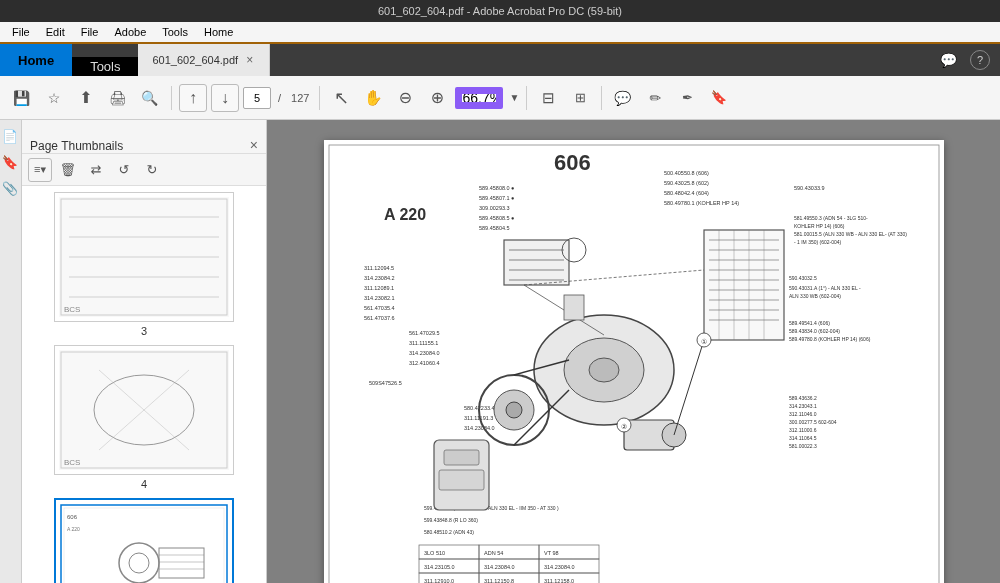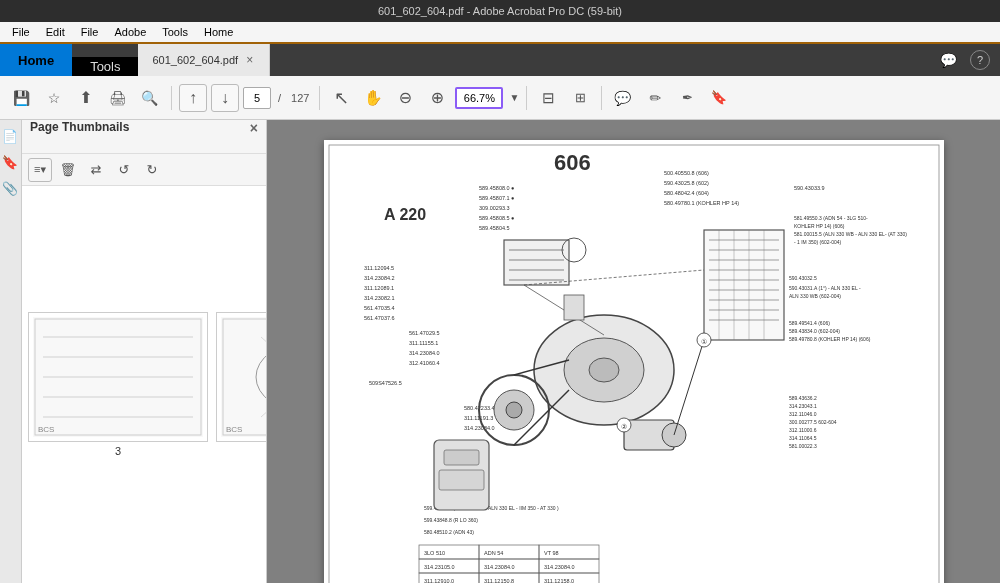--- a/index.html
+++ b/index.html
@@ -115,24 +115,24 @@
     .nav-input {
       width: 28px; height: 22px;
       border: 1px solid #aaa;
       border-radius: 2px;
       text-align: center;
       font-size: 11px;
     }
     .nav-of { font-size: 11px; color: #555; margin: 0 3px; }
     .zoom-input {
       width: 48px; height: 22px;
-      border: 2px solid #8b5cf6;
+      border: 7px solid #8b5cf6;
       border-radius: 2px;
-      text-align: center;
-      font-size: 11px;
+      text-align: right;
+      font-size: 14px;
     }
     .zoom-dd {
       font-size: 10px; color: #555; margin-left: 2px; cursor: pointer;
     }
 
     
     .main-area {
       display: flex;
       height: calc(583px - 22px - 22px - 32px - 44px);
     }
@@ -144,24 +144,24 @@
       border-right: 1px solid #ccc;
       display: flex;
       flex-direction: column;
       flex-shrink: 0;
     }
     .sidebar-header {
       height: 34px;
       background: #f5f5f5;
       border-bottom: 1px solid #ddd;
       display: flex;
-      align-items: flex-start;
+      align-items: flex-end;
       padding: 0 8px;
       font-size: 12px;
-      font-weight: bold;
+      font-weight: normal;
       color: #333;
     }
     .sidebar-close {
       margin-left: auto;
       cursor: pointer;
       font-size: 14px;
       color: #666;
     }
     .sidebar-toolbar {
       height: 32px;
@@ -170,21 +170,21 @@
       display: flex;
       align-items: center;
       padding: 0 6px;
       gap: 4px;
     }
     .sidebar-content {
       flex: 1;
       overflow-y: auto;
       padding: 6px;
       display: flex;
-      flex-direction: row;
+      flex-direction: column;
       gap: 8px;
       align-items: center;
       position: relative;
     }
     .thumb-container {
       width: 190px;
       display: flex;
       flex-direction: column;
       align-items: center;
       gap: 3px;

